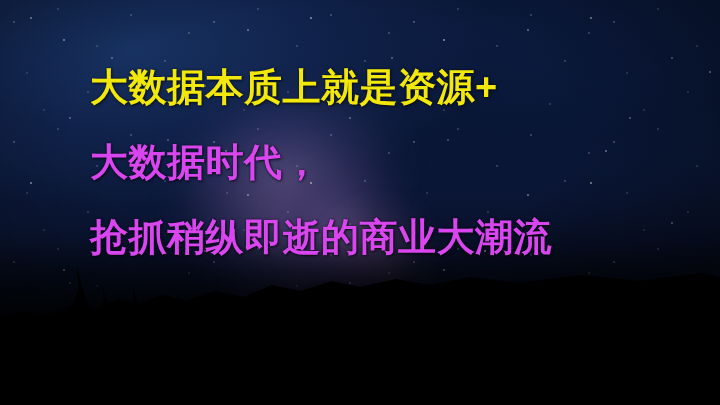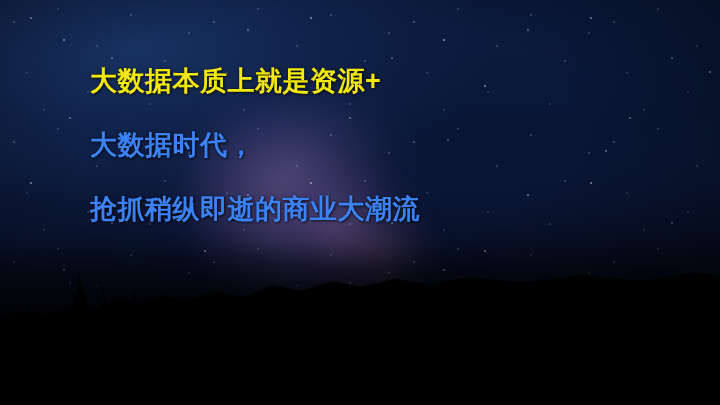--- a/index.html
+++ b/index.html
@@ -121,34 +121,34 @@
   .fg svg { position: absolute; bottom: 0; left: 0; width: 720px; height: 180px; display: block; }
 
   
   .text-block {
     position: absolute;
     left: 90px;
     top: 68px;
     width: 600px;
   }
   .line {
-    font-size: 27px;
+    font-size: 38px;
     font-weight: bold;
     line-height: 1;
     letter-spacing: 0.5px;
     white-space: nowrap;
     margin-bottom: 37px;
   }
   .line:last-child { margin-bottom: 8px; }
   .line.accent {
     color: #F2E80B;
     text-shadow: 0 0 2px rgba(0,0,0,0.55), 1px 1px 3px rgba(0,0,0,0.6);
   }
   .line.plain {
-    color: #3b82f6;
+    color: #d946ef;
     text-shadow: 0 0 2px rgba(0,0,0,0.6), 1px 1px 3px rgba(0,0,0,0.65);
   }
 </style>
 </head>
 <body>
 
 <div id="slide">
 
   <div class="sky-base"></div>
   <div class="milkyway"></div>

